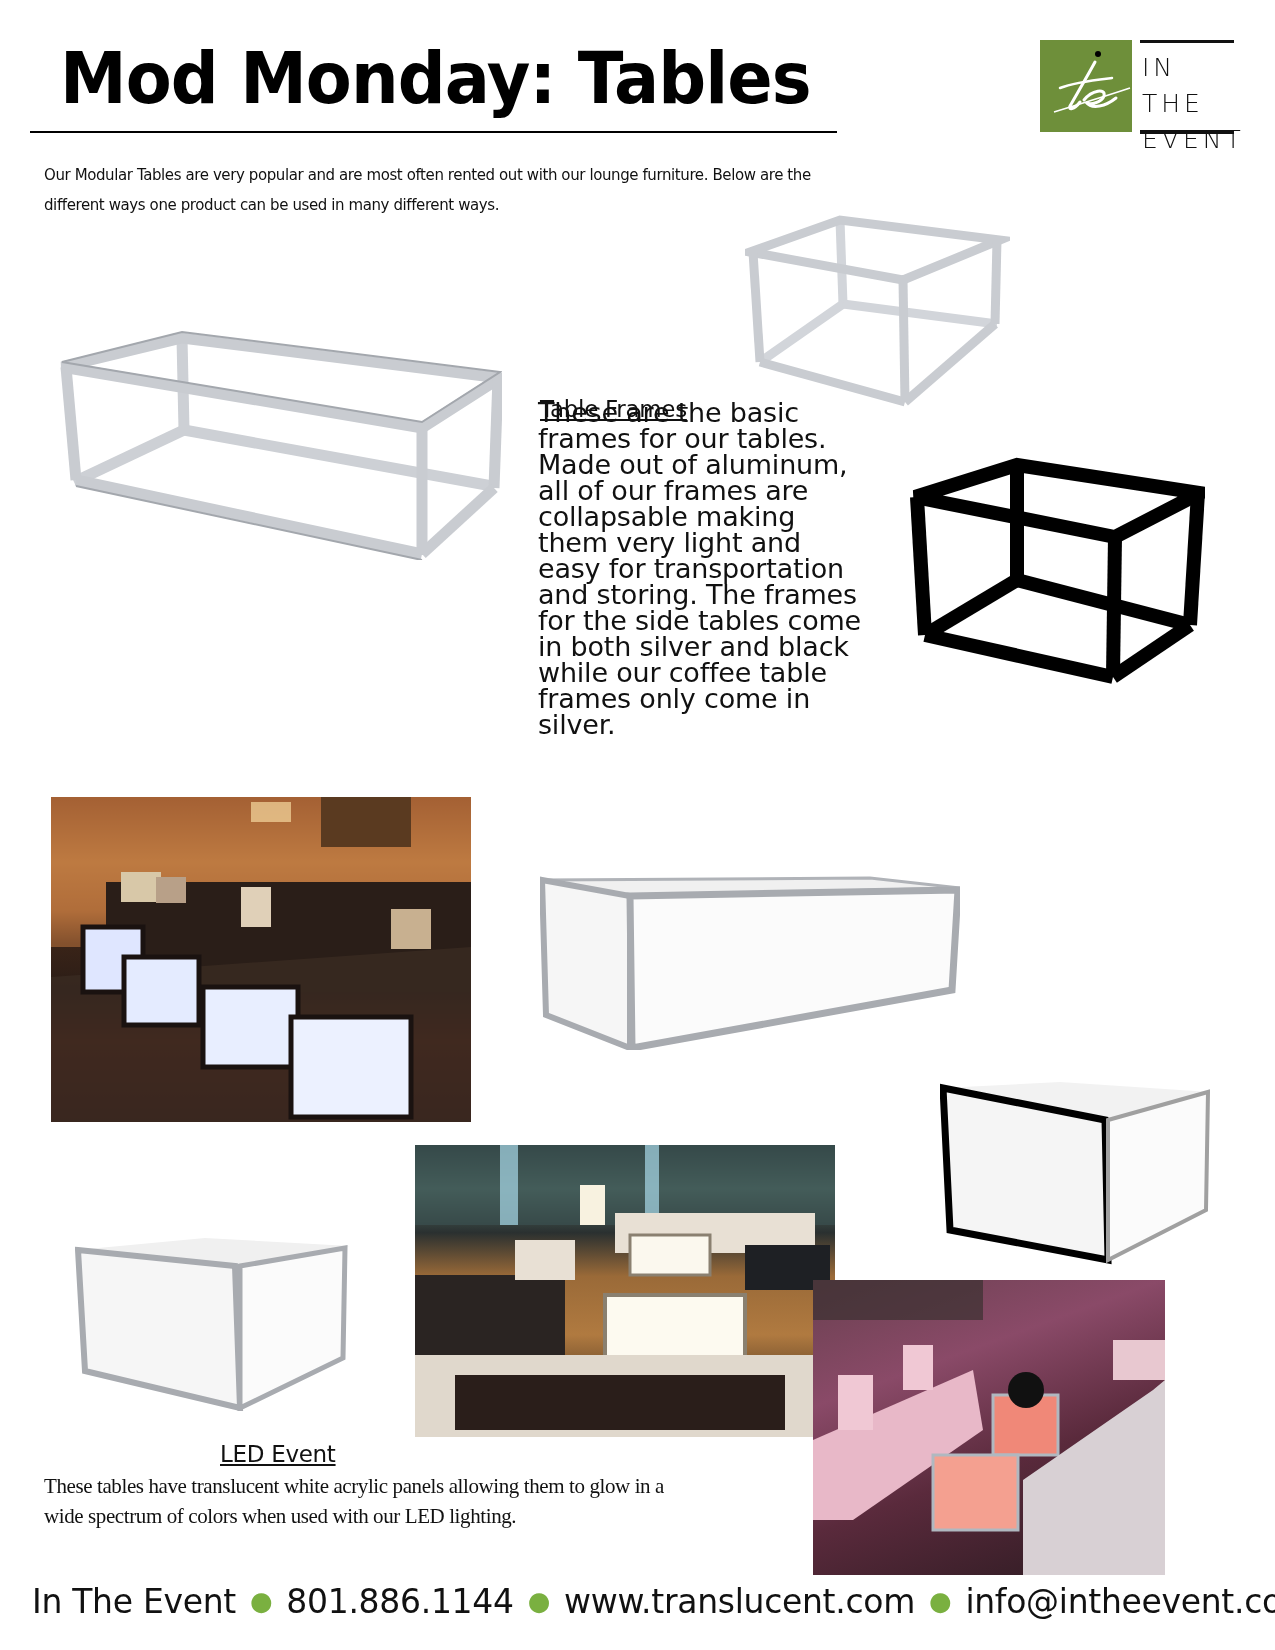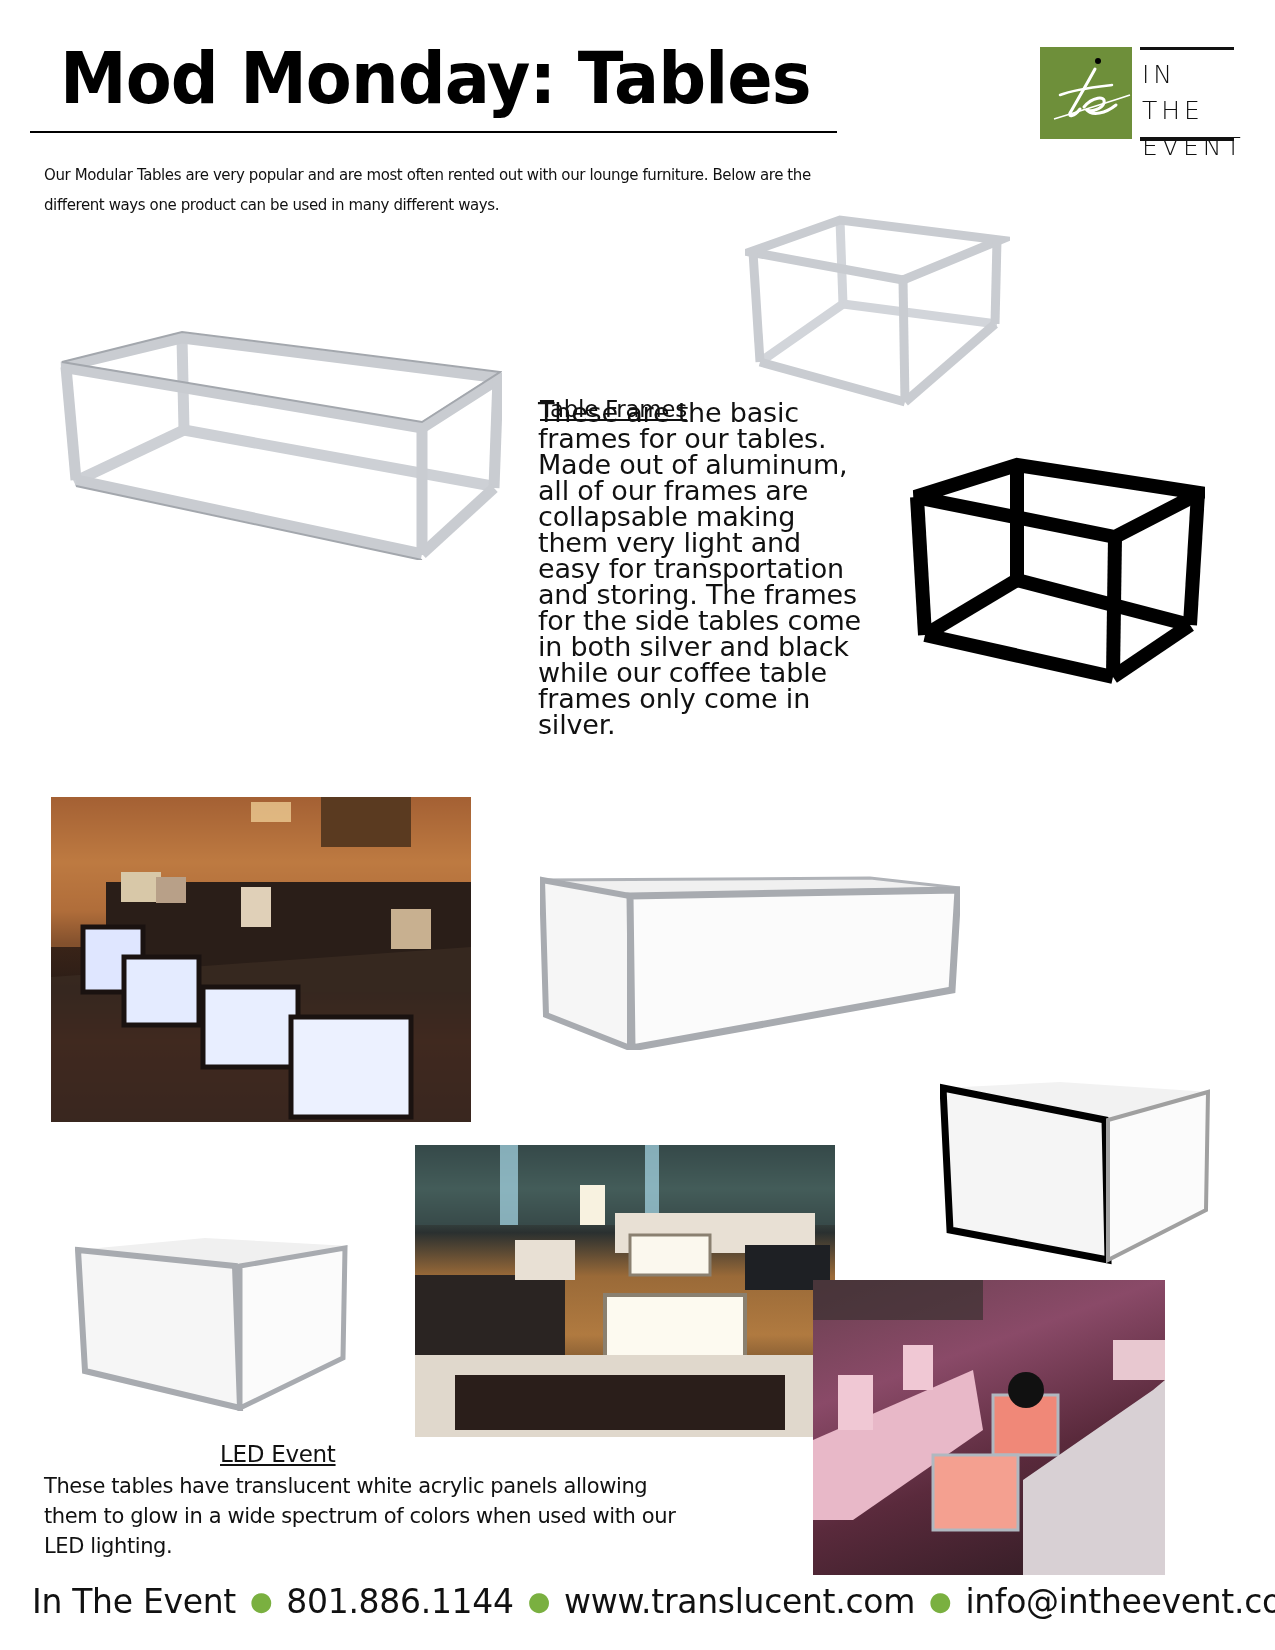--- a/index.html
+++ b/index.html
@@ -3,30 +3,30 @@
 <meta charset="utf-8">
 <style>
   html, body { margin: 0; padding: 0; background: #ffffff; }
   body { width: 1275px; height: 1650px; position: relative; overflow: hidden;
          font-family: "DejaVu Sans", "Liberation Sans", sans-serif; color: #111; }
   .abs { position: absolute; }
   .title { left: 60px; top: 42px; font-size: 72px; font-weight: bold; letter-spacing: -1px;
            font-family: "DejaVu Sans", sans-serif; color: #000; line-height: 1; transform: scaleX(0.93); transform-origin: left; }
   .title-rule { left: 30px; top: 131px; width: 807px; height: 2px; background: #000; }
   .intro { left: 44px; top: 160px; width: 820px; font-size: 15px; line-height: 30px; letter-spacing: -0.4px; }
-  .logo { left: 1040px; top: 40px; width: 195px; height: 95px; margin-top: 7px; }
+  .logo { left: 1040px; top: 40px; width: 195px; height: 95px; }
   .logo-box { left: 0; top: 0; width: 92px; height: 92px; background: #6e8f3a; }
   .logo-text { left: 102px; top: 10px; font-size: 25px; letter-spacing: 4px; line-height: 36px; color: #111; font-family: "DejaVu Sans", sans-serif; font-weight: 300; }
   .logo-rule-top { left: 100px; top: 0px; width: 94px; height: 3px; background: #111; }
   .logo-rule-bot { left: 100px; top: 90px; width: 94px; height: 4px; background: #111; }
   .section-head { font-size: 23px; text-decoration: underline; text-align: left; letter-spacing: -0.3px; }
   .frames-head { left: 540px; top: 396px; width: 320px; }
   .frames-body { left: 538px; top: 400px; width: 330px; font-size: 27px; line-height: 26px; letter-spacing: -0.2px; }
   .led-head { left: 220px; top: 1441px; width: 220px; }
-  .led-body { left: 44px; top: 1471px; width: 640px; font-size: 21px; line-height: 30px; letter-spacing: -0.4px; }
+  .led-body { left: 44px; top: 1471px; width: 640px; font-size: 21px; line-height: 30px; letter-spacing: -0.4px; font-family: Liberation Serif, serif; }
   .footer { left: 32px; top: 1582px; font-size: 33px; white-space: nowrap; letter-spacing: -0.3px; color: #111; }
   .footer .dot { color: #7ab040; font-size: 26px; margin: 0 14px; position: relative; top: -3px; }
   .photo { overflow: hidden; }
   svg { display: block; }
 </style>
 </head>
 <body>
 
 <div class="abs title">Mod Monday: Tables</div>
 <div class="abs title-rule"></div>

